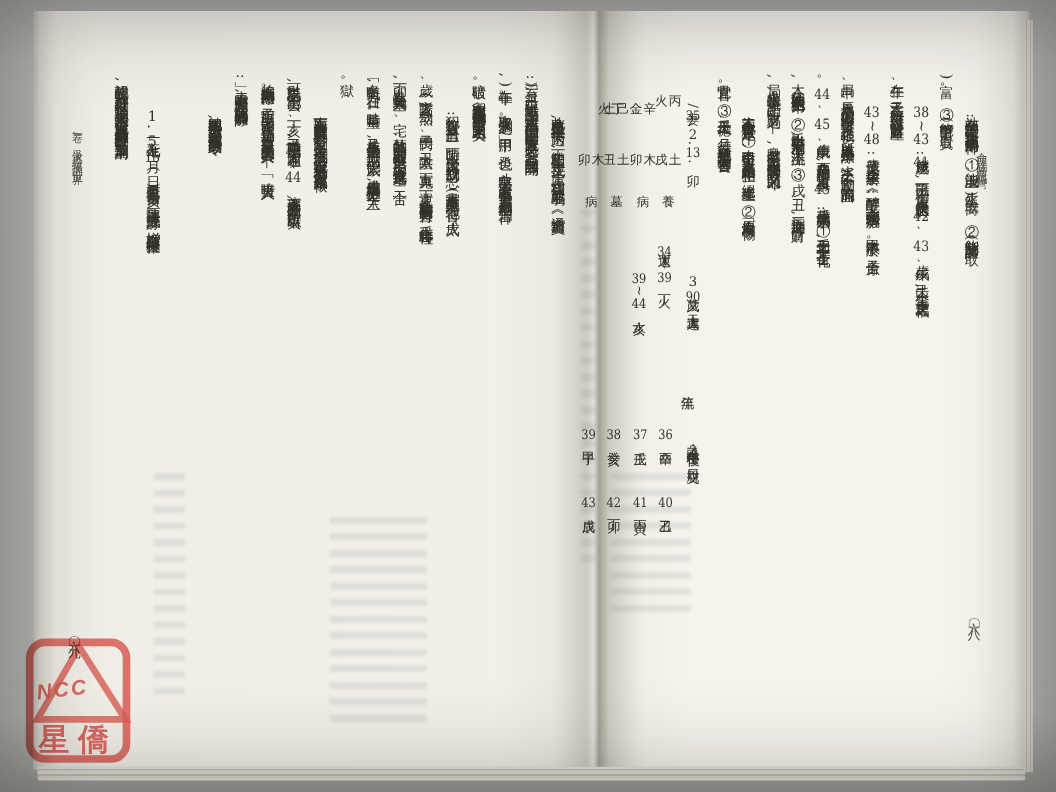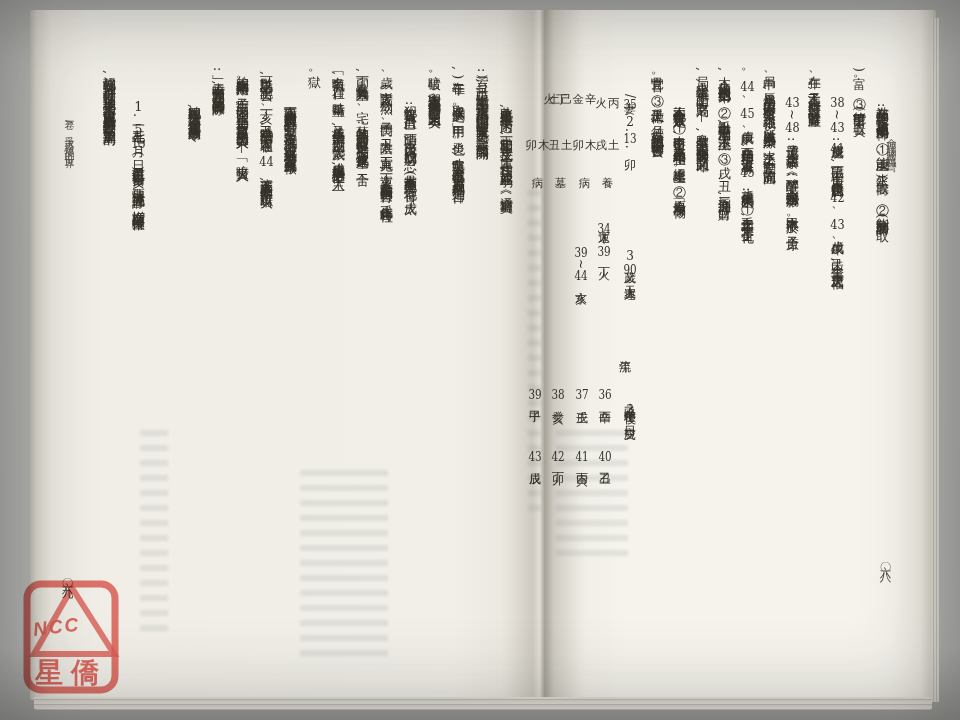--- a/index.html
+++ b/index.html
@@ -76,21 +76,21 @@
   <div class="vcol" style="left:759px">局申、辰爲水局,因原命沒有寅(木之強根),所以成爲水多木漂、水泛土(不動產)流的局面</div>
   <div class="vcol" style="left:737px">。<span class="tcu">44</span>、<span class="tcu">45</span>歲庚申、辛酉是用神年,還沒有事。<span class="tcu">45</span>歲壬戌年就大凶了:①壬之年刃在子,壬合丁化</div>
   <div class="vcol" style="left:714px">木,使元神的木也沾犯羊刃。②壬水引動申子辰水局,漂木流土。③戌、丑、辰三刑逢冲,會財</div>
   <div class="vcol" style="left:692px">局,上坐壬水流年,是「印.財」之局——身敗名裂,因壬水生比劫來奪財,財又剋印。</div>
   <div class="vcol ind" style="left:669px">本人不會犯官符入獄是:①本命甲申日,本來就是殺印相生、絕處逢生。②原命局沒有「傷</div>
   <div class="vcol" style="left:647px">官見官」。③壬是天德、月德,而且把犯官的丁火傷官合去。</div>
 
   <div>
     <div class="fycol" style="left:624px;top:93px">妻/<span class="tcu">35</span>.<span class="tcu">2</span>.<span class="tcu">13</span>.卯</div>
 
-    <div class="pcell" style="left:595px;top:96px">火丙</div>
+    <div class="pcell" style="left:595px;top:84px">火丙</div>
     <div class="pcell" style="left:572px;top:92px">金辛</div>
     <div class="pcell" style="left:548px;top:92px">土己</div>
     <div class="pcell" style="left:543px;top:92px">火丁</div>
 
     <div class="pcell" style="left:595px;top:138px">戌土</div>
     <div class="pcell" style="left:572px;top:138px">卯木</div>
     <div class="pcell" style="left:548px;top:138px">丑土</div>
     <div class="pcell" style="left:525px;top:138px">卯木</div>
 
     <div class="pcell" style="left:595px;top:176px">養</div>

